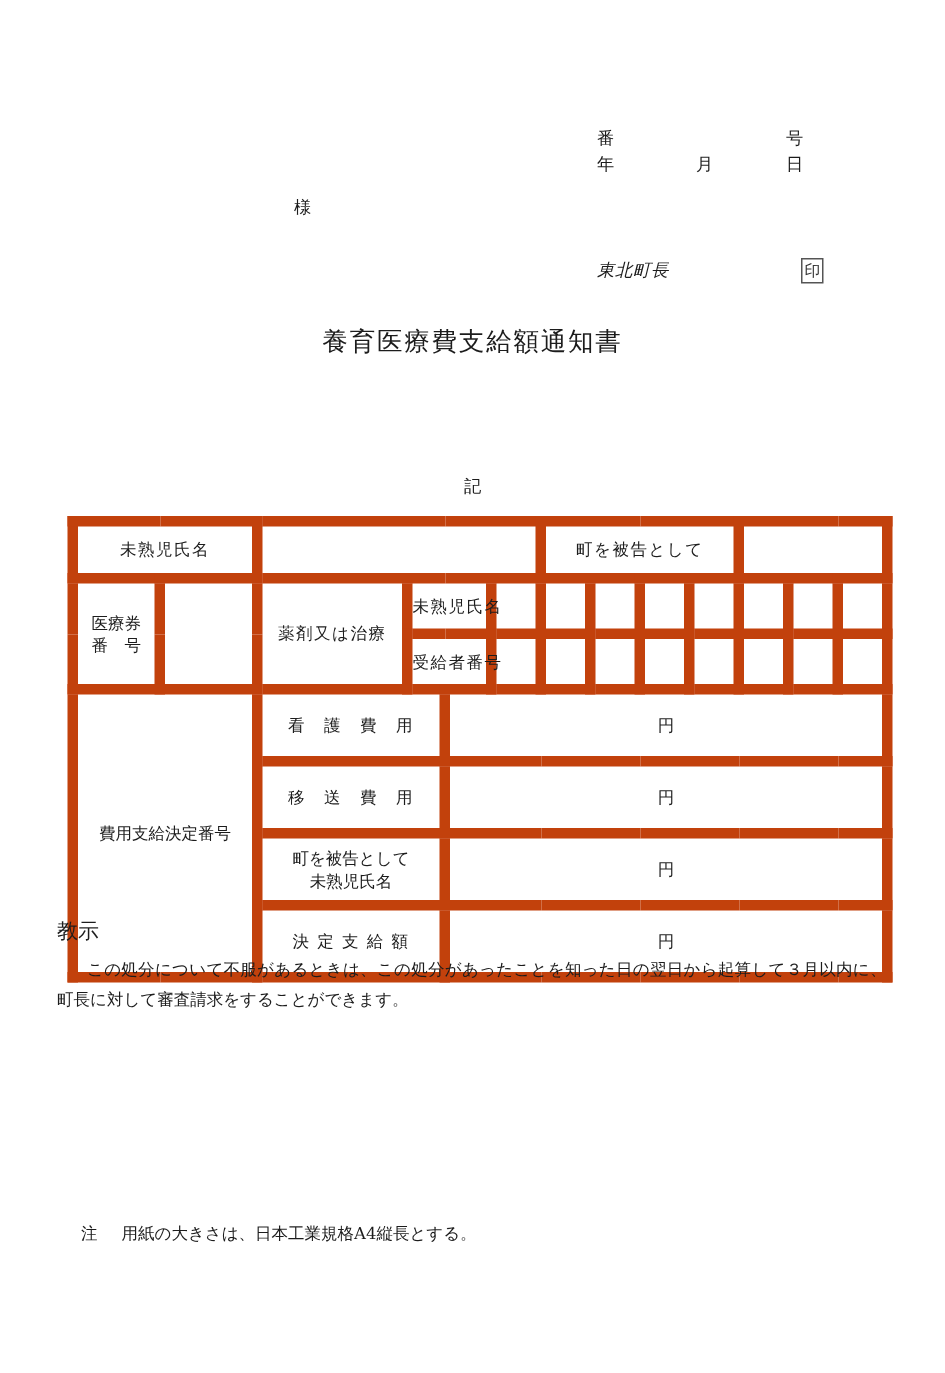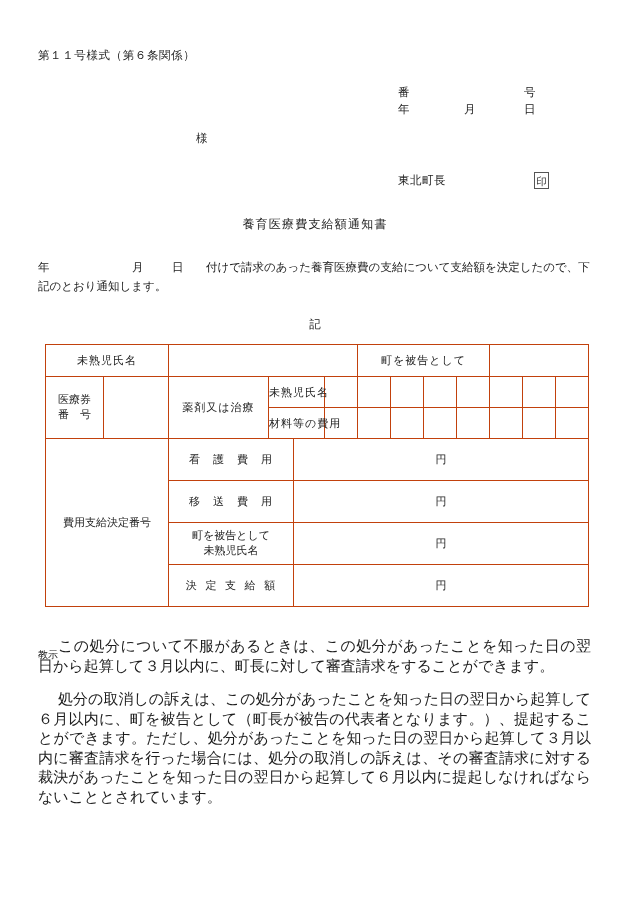--- a/index.html
+++ b/index.html
@@ -54,39 +54,39 @@
   }
 
   
   .issuer {
     left: 398px; top: 172px;
     font-size: 11.5px;
     display: flex;
     align-items: center;
     white-space: nowrap;
   }
-  .issuer .issuer-name { letter-spacing: 0.5px; }
+  .issuer .issuer-name { letter-spacing: 0.5px; font-style: italic; }
   .seal-box {
     margin-left: 88px;
     width: 15px;
     height: 17px;
     border: 1px solid #555;
     font-size: 10.5px;
     line-height: 16px;
     text-align: center;
     color: #333;
     box-sizing: border-box;
   }
 
   
   .doc-title {
     left: 0; top: 216px;
     width: 630px;
     text-align: center;
-    font-size: 12px;
+    font-size: 17px;
     letter-spacing: 1.2px;
   }
 
   
   .intro {
     left: 38px; top: 258px;
     width: 556px;
     font-size: 11.5px;
     line-height: 19px;
   }
@@ -109,26 +109,25 @@
   
   .main-table {
     position: absolute;
     left: 45px; top: 344px;
     width: 543px;
     border-collapse: collapse;
     font-size: 11px;
     table-layout: fixed;
   }
   .main-table td {
-    border: 1px solid #c2410c;
+    border: 7px solid #c2410c;
     padding: 0;
     text-align: center;
     vertical-align: middle;
     color: #1c1c1c;
-    font-family: Liberation Mono, monospace;
   }
   .lbl {
     letter-spacing: 1px;
     white-space: nowrap;
   }
   .r1 { height: 31px; }
   .r2 { height: 30px; }
   .cell-blank { }
   .digit-cell { width: 33px; }
   .yen-cell {
@@ -140,27 +139,26 @@
     line-height: 15px;
     white-space: nowrap;
   }
   .vert-label {
     white-space: nowrap;
   }
 
   
   .kyoji-head {
     left: 38px; top: 612px;
-    font-size: 10px;
-    margin-top: 36px;
+    font-size: 14px;
   }
   .para {
     position: absolute;
     width: 553px;
-    font-size: 15px;
+    font-size: 11px;
     line-height: 19.5px;
     text-align: justify;
     text-justify: inter-character;
   }
   .para-1 { left: 38px; top: 637px; }
   .para-2 { left: 38px; top: 690px; }
   .para-3 { left: 38px; top: 813px; }
   .indent { text-indent: 20px; }
   .note-line {
     white-space: nowrap;
@@ -168,21 +166,20 @@
   .note-line .note-gap {
     display: inline-block;
     width: 16px;
   }
 </style>
 </head>
 <body>
 
 <div class="page">
 
-  <div class="abs form-code nowrap">第１１号様式（第６条関係）</div>
 
   <div class="abs doc-meta">
     <div class="meta-row">
       <span class="m-a">番</span>
       <span class="m-b"></span>
       <span class="m-c">号</span>
     </div>
     <div class="meta-row">
       <span class="m-a">年</span>
       <span class="m-b">月</span>
@@ -192,24 +189,20 @@
 
   <div class="abs addressee nowrap">様</div>
 
   <div class="abs issuer">
     <span class="issuer-name">東北町長</span>
     <span class="seal-box">印</span>
   </div>
 
   <div class="abs doc-title nowrap">養育医療費支給額通知書</div>
 
-  <div class="abs intro">
-    <span class="date-inline">
-      <span class="di-y">年</span><span class="di-m">月</span><span class="di-d">日</span></span><span>付けで請求のあった養育医療費の支給について支給額を決定したので、下記のとおり通知します。</span>
-  </div>
 
   <div class="abs ki-mark nowrap">記</div>
 
   <table class="main-table">
     <colgroup>
       <col style="width:58px">
       <col style="width:65px">
       <col style="width:100px">
       <col style="width:25px">
       <col style="width:31px">
@@ -254,21 +247,21 @@
       <td class="r2 digit-cell"></td>
       <td class="r2 digit-cell"></td>
       <td class="r2 digit-cell"></td>
       <td class="r2 digit-cell"></td>
       <td class="r2 digit-cell"></td>
       <td class="r2 digit-cell"></td>
     </tr>
 
     <tr>
       <td class="r2" colspan="2">
-        <span class="lbl">材料等の費用</span>
+        <span class="lbl">受給者番号</span>
       </td>
       <td class="r2 digit-cell"></td>
       <td class="r2 digit-cell"></td>
       <td class="r2 digit-cell"></td>
       <td class="r2 digit-cell"></td>
       <td class="r2 digit-cell"></td>
       <td class="r2 digit-cell"></td>
       <td class="r2 digit-cell"></td>
       <td class="r2 digit-cell"></td>
     </tr>
@@ -313,16 +306,20 @@
       <td class="yen-cell" colspan="9">
         <span></span><span>円</span>
       </td>
     </tr>
   </tbody>
     </table>
 
   <div class="abs kyoji-head nowrap">教示</div>
 
   <div class="para para-1 indent">この処分について不服があるときは、この処分があったことを知った日の翌日から起算して３月以内に、町長に対して審査請求をすることができます。</div>
-  <div class="para para-2 indent">処分の取消しの訴えは、この処分があったことを知った日の翌日から起算して６月以内に、町を被告として（町長が被告の代表者となります。）、提起することができます。ただし、処分があったことを知った日の翌日から起算して３月以内に審査請求を行った場合には、処分の取消しの訴えは、その審査請求に対する裁決があったことを知った日の翌日から起算して６月以内に提起しなければならないこととされています。</div>
-
+
+  <div class="para para-3">
+    <span class="note-line">
+      <span class="note-gap"></span><span>注</span><span class="note-gap"></span><span>用紙の大きさは、日本工業規格A4縦長とする。</span>
+    </span>
+  </div>
 
 </div>
 
 </body></html>

